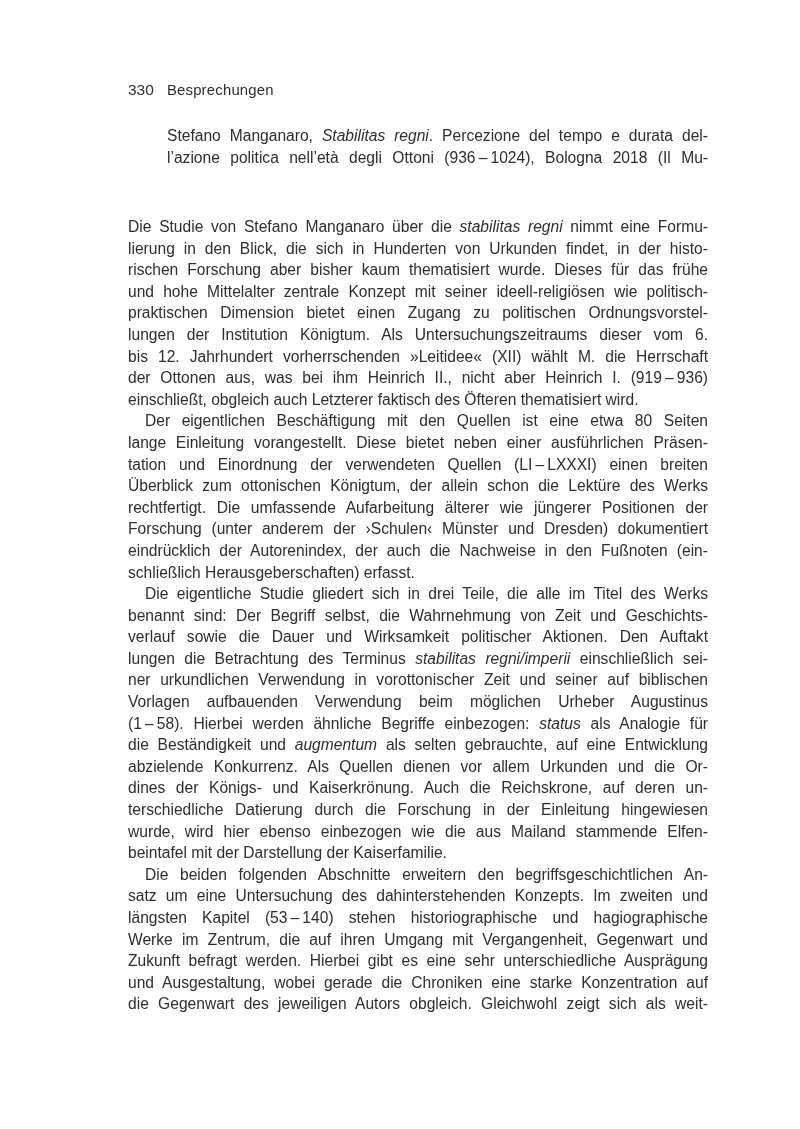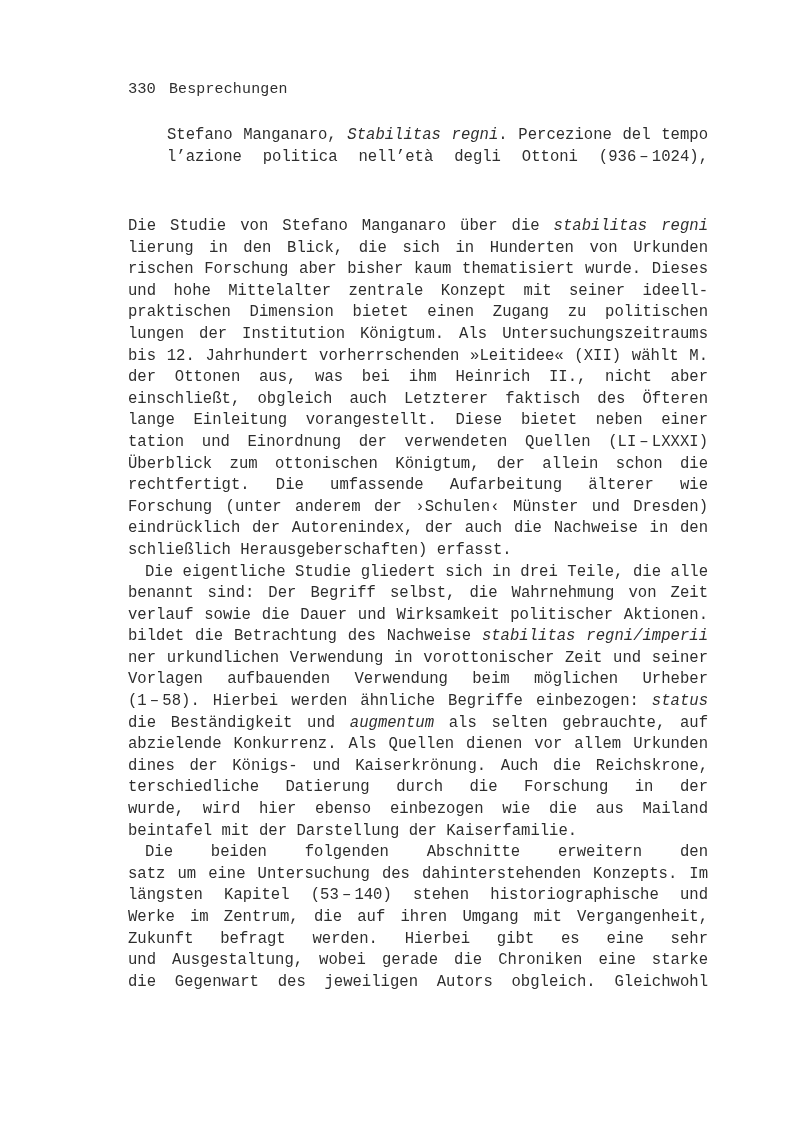--- a/index.html
+++ b/index.html
@@ -6,21 +6,21 @@
     margin: 0;
     padding: 0;
     background: #ffffff;
   }
   .page {
     position: relative;
     width: 716px;
     height: 1129px;
     background: var(--page-bg, #ffffff);
     overflow: hidden;
-    font-family: Liberation Mono, monospace;
+    font-family: Liberation Sans, sans-serif;
     color: var(--text-color, #2e2e2e);
   }
   .running-header {
     position: absolute;
     left: 128px;
     top: 79px;
     height: 21.6px;
     line-height: 21.6px;
     font-size: 15.5px;
     white-space: nowrap;
@@ -74,33 +74,34 @@
         <div class="line"><span>lierung in den Blick, die sich in Hunderten von Urkunden findet, in der histo-</span></div>
         <div class="line"><span>rischen Forschung aber bisher kaum thematisiert wurde. Dieses für das frühe</span></div>
         <div class="line"><span>und hohe Mittelalter zentrale Konzept mit seiner ideell-religiösen wie politisch-</span></div>
         <div class="line"><span>praktischen Dimension bietet einen Zugang zu politischen Ordnungsvorstel-</span></div>
         <div class="line"><span>lungen der Institution Königtum. Als Untersuchungszeitraums dieser vom 6.</span></div>
         <div class="line"><span>bis 12. Jahrhundert vorherrschenden »Leitidee« (XII) wählt M. die Herrschaft</span></div>
         <div class="line"><span>der Ottonen aus, was bei ihm Heinrich II., nicht aber Heinrich I. (919 – 936)</span></div>
         <div class="line end"><span>einschließt, obgleich auch Letzterer faktisch des Öfteren thematisiert wird.</span></div>
       </div>
       <div class="paragraph">
+        <div class="line indent"><span>Der eigentlichen Beschäftigung mit den Quellen ist eine etwa 80 Seiten</span></div>
         <div class="line"><span>lange Einleitung vorangestellt. Diese bietet neben einer ausführlichen Präsen-</span></div>
         <div class="line"><span>tation und Einordnung der verwendeten Quellen (LI – LXXXI) einen breiten</span></div>
         <div class="line"><span>Überblick zum ottonischen Königtum, der allein schon die Lektüre des Werks</span></div>
         <div class="line"><span>rechtfertigt. Die umfassende Aufarbeitung älterer wie jüngerer Positionen der</span></div>
         <div class="line"><span>Forschung (unter anderem der ›Schulen‹ Münster und Dresden) dokumentiert</span></div>
         <div class="line"><span>eindrücklich der Autorenindex, der auch die Nachweise in den Fußnoten (ein-</span></div>
         <div class="line end"><span>schließlich Herausgeberschaften) erfasst.</span></div>
       </div>
       <div class="paragraph">
         <div class="line indent"><span>Die eigentliche Studie gliedert sich in drei Teile, die alle im Titel des Werks</span></div>
         <div class="line"><span>benannt sind: Der Begriff selbst, die Wahrnehmung von Zeit und Geschichts-</span></div>
         <div class="line"><span>verlauf sowie die Dauer und Wirksamkeit politischer Aktionen. Den Auftakt</span></div>
-        <div class="line"><span>bildet die Betrachtung des Nachweise </span><i>stabilitas regni/imperii</i><span> einschließlich sei-</span></div>
+        <div class="line"><span>lungen die Betrachtung des Terminus </span><i>stabilitas regni/imperii</i><span> einschließlich sei-</span></div>
         <div class="line"><span>ner urkundlichen Verwendung in vorottonischer Zeit und seiner auf biblischen</span></div>
         <div class="line"><span>Vorlagen aufbauenden Verwendung beim möglichen Urheber Augustinus</span></div>
         <div class="line"><span>(1 – 58). Hierbei werden ähnliche Begriffe einbezogen: </span><i>status</i><span> als Analogie für</span></div>
         <div class="line"><span>die Beständigkeit und </span><i>augmentum</i><span> als selten gebrauchte, auf eine Entwicklung</span></div>
         <div class="line"><span>abzielende Konkurrenz. Als Quellen dienen vor allem Urkunden und die Or-</span></div>
         <div class="line"><span>dines der Königs- und Kaiserkrönung. Auch die Reichskrone, auf deren un-</span></div>
         <div class="line"><span>terschiedliche Datierung durch die Forschung in der Einleitung hingewiesen</span></div>
         <div class="line"><span>wurde, wird hier ebenso einbezogen wie die aus Mailand stammende Elfen-</span></div>
         <div class="line end"><span>beintafel mit der Darstellung der Kaiserfamilie.</span></div>
       </div>

